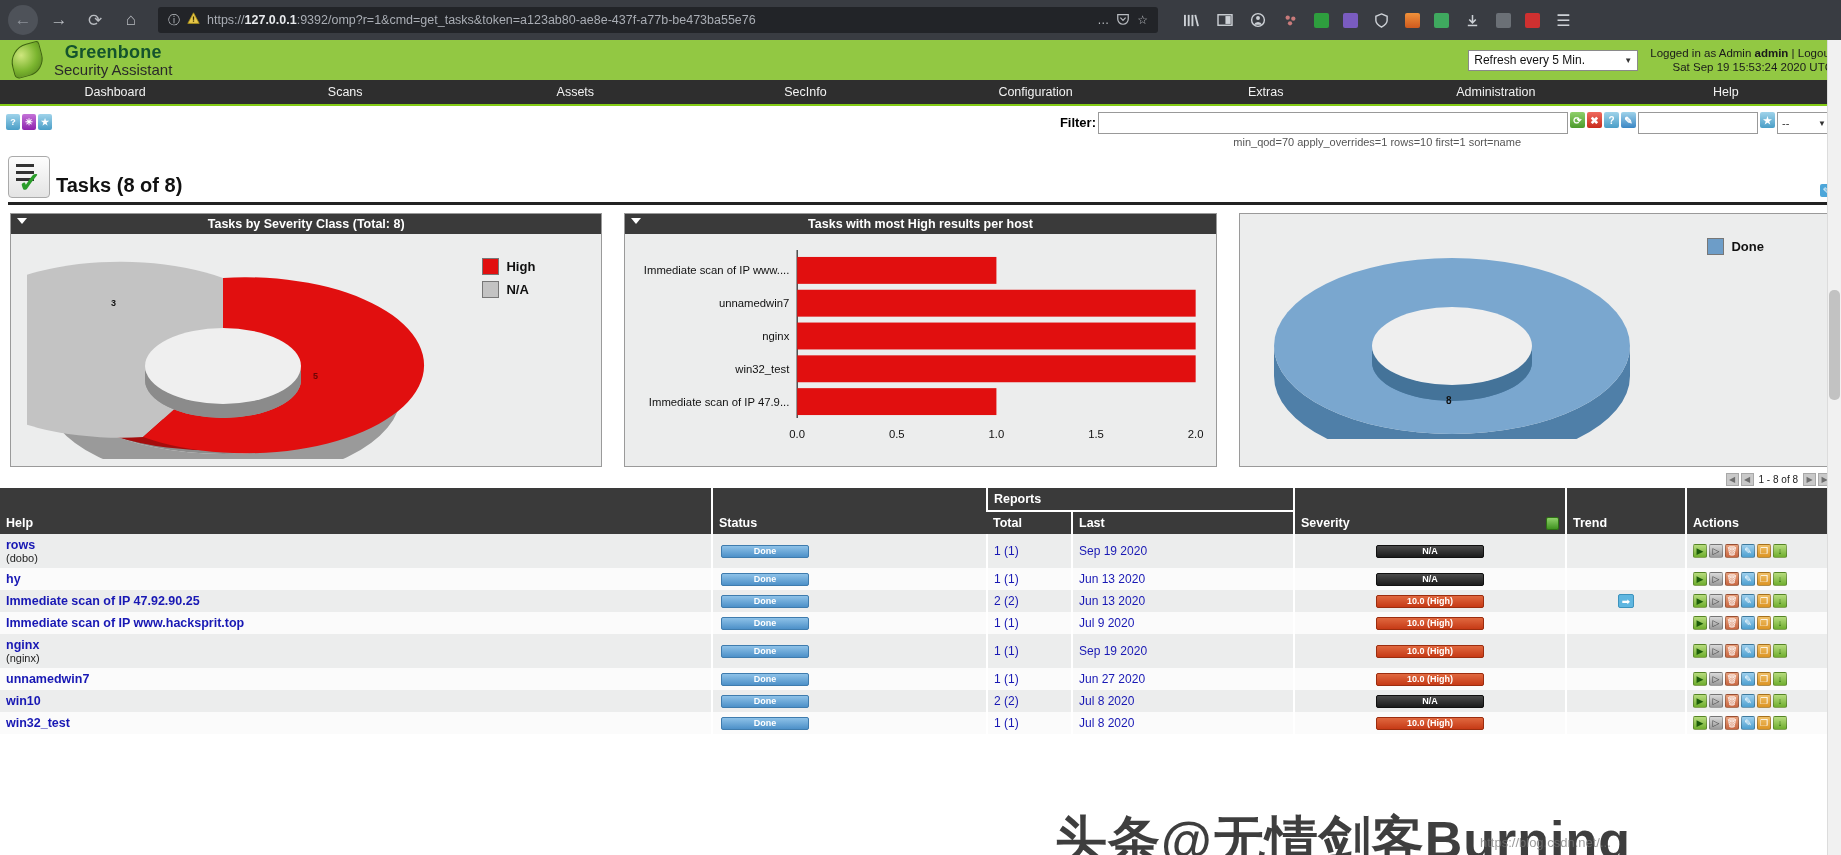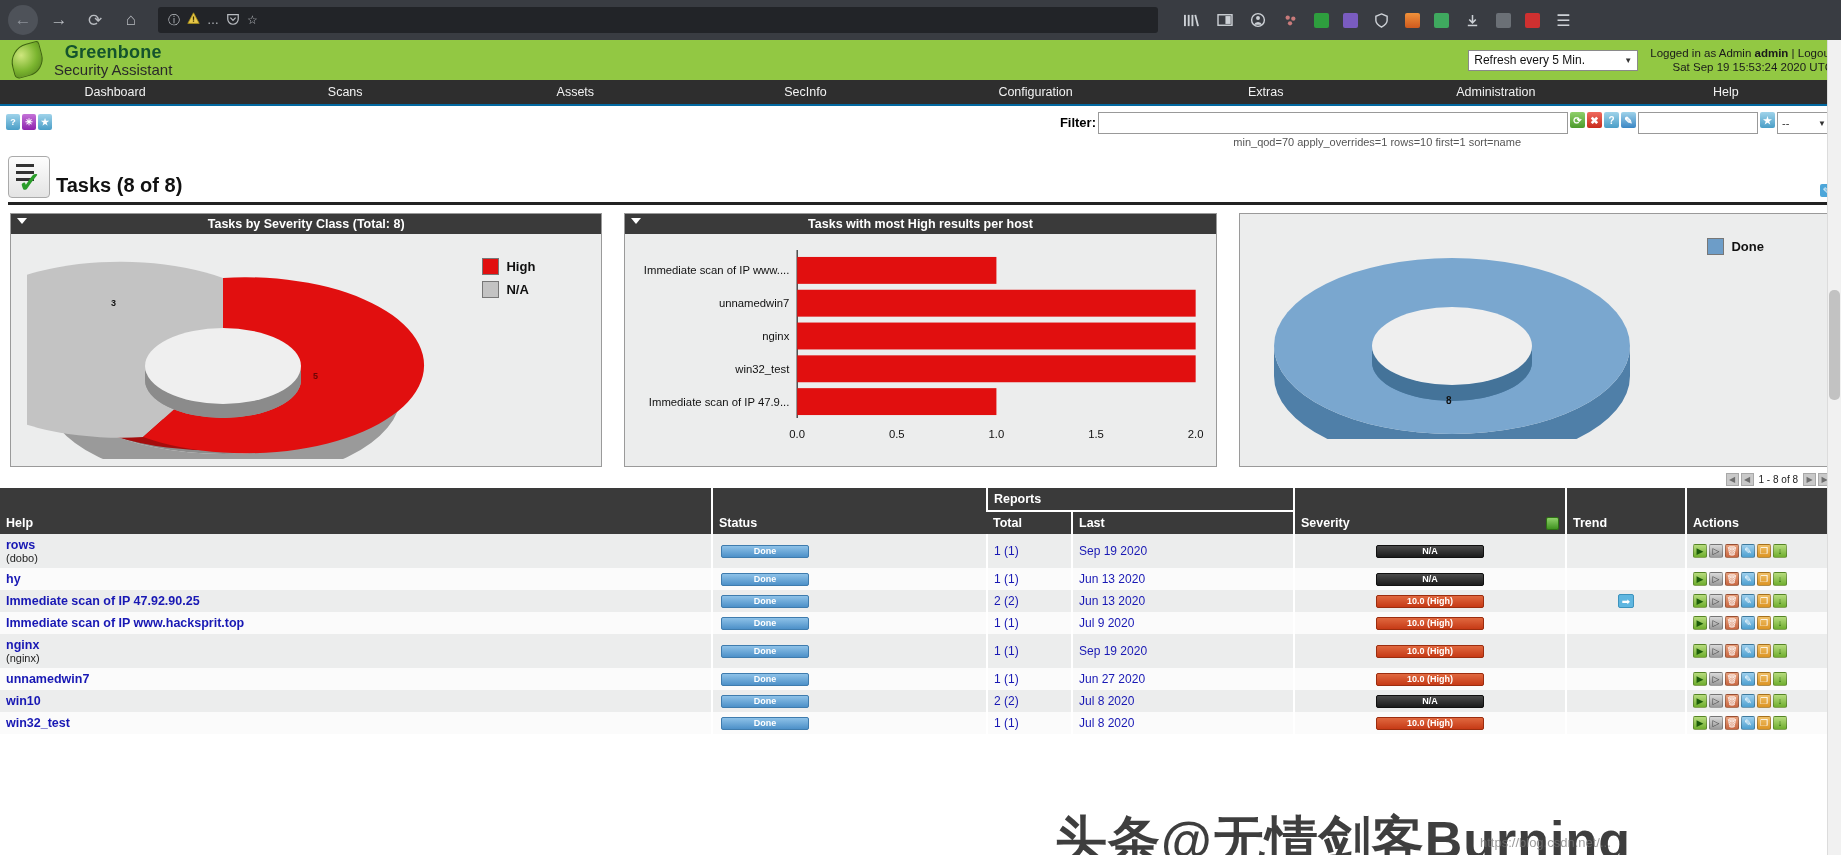--- a/index.html
+++ b/index.html
@@ -62,21 +62,21 @@
     font-size:12px; display:flex; align-items:center; padding:0 5px;
     justify-content:space-between; color:#111;
   }
   .refresh-sel .caret { font-size:8px; color:#333; }
   .login-box { text-align:right; font-size:11.5px; color:#1a1a1a; line-height:1.25; }
   .login-box b { font-weight:bold; }
 
   
   .gb-nav {
     height:26px; background:#2e2e2e; display:flex; align-items:center;
-    border-bottom:2px solid #0369a1;
+    border-bottom:2px solid #84cc16;
   }
   .gb-nav a {
     flex:1; text-align:center; color:#f2f2f2; font-size:12.5px;
     text-decoration:none; font-weight:500; line-height:26px;
   }
 
   
   .toolbar { height:44px; position:relative; background:#fff; }
   .tool-icons { position:absolute; left:6px; top:8px; display:flex; gap:2px; }
   .ti { width:14px; height:16px; border-radius:2px; display:flex;
@@ -251,20 +251,21 @@
 
   <div class="urlbar">
     <span class="u-ico">ⓘ</span>
     <span class="u-lock">
       <svg width="13" height="13" viewBox="0 0 16 16" aria-hidden="true">
           <path d="M8 1 L15 14 H1 Z" fill="#e8c84a" stroke="#a98f18" stroke-width="1"></path>
           <rect x="7.2" y="5.5" width="1.6" height="4.2" fill="#3a3000"></rect>
           <rect x="7.2" y="10.4" width="1.6" height="1.6" fill="#3a3000"></rect>
         </svg>
     </span>
+    <span class="u-txt"><span>https://</span><b>127.0.0.1</b><span>:9392/omp?r=1&amp;cmd=get_tasks&amp;token=a123ab80-ae8e-437f-a77b-be473ba55e76</span></span>
     <span class="u-ico">…</span>
     <span class="u-ico">
       <svg width="14" height="14" viewBox="0 0 16 16">
           <path d="M2 3h12v5a6 6 0 0 1-12 0z" fill="none" stroke="#b9bcc1" stroke-width="1.4"></path>
           <path d="M5 6.5 8 9.5 11 6.5" fill="none" stroke="#b9bcc1" stroke-width="1.4"></path>
         </svg>
     </span>
     <span class="u-ico">☆</span>
   </div>
 

